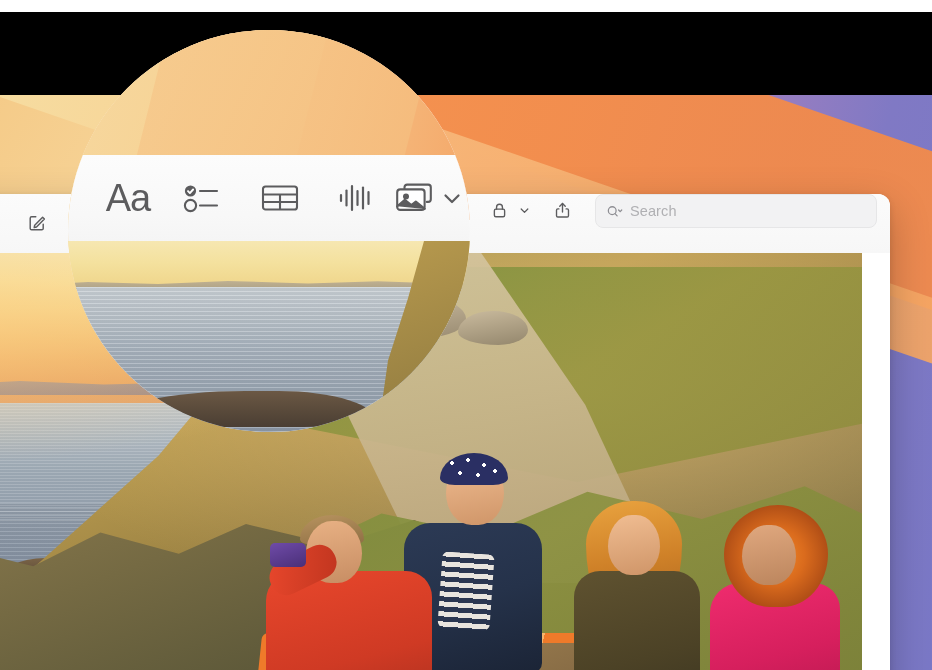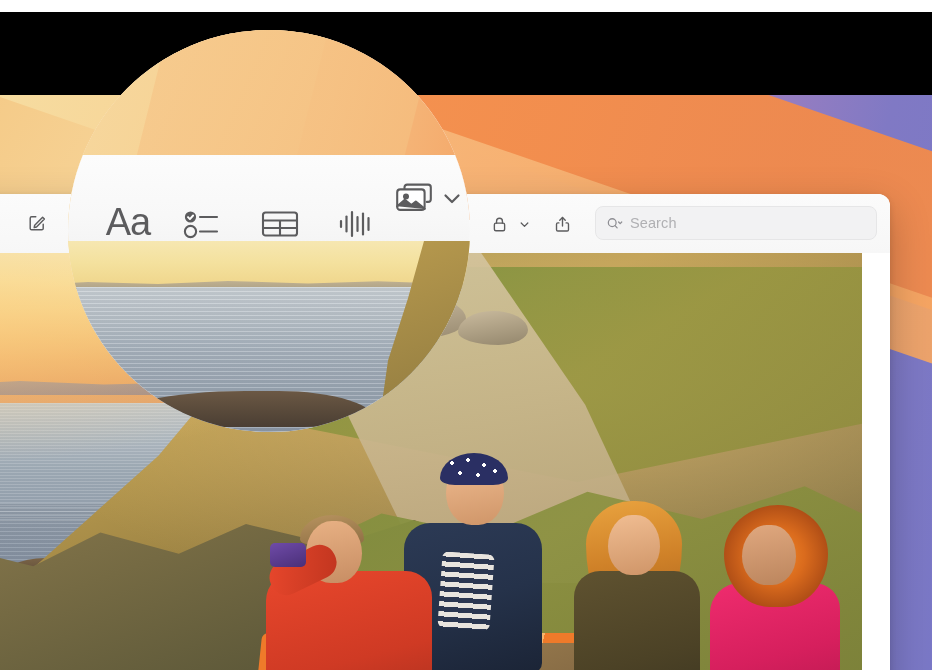--- a/index.html
+++ b/index.html
@@ -144,21 +144,21 @@
     border-radius: 5px;
   }
 
   
   .tb-right {
     position: absolute;
     right: 13px;
     top: 0;
     height: 46px;
     display: flex;
-    align-items: flex-end;
+    align-items: flex-start;
     gap: 0;
   }
   .tb-btn {
     width: 34px;
     height: 32px;
     display: flex;
     align-items: center;
     justify-content: center;
     border-radius: 5px;
   }
@@ -452,21 +452,21 @@
     display: flex;
     align-items: center;
     padding-left: 22px;
     box-sizing: border-box;
     gap: 0;
   }
   .loupe-icon {
     width: 76px;
     height: 86px;
     display: flex;
-    align-items: flex-end;
+    align-items: center;
     justify-content: center;
   }
   .loupe-aa {
     font-family: "Liberation Sans", sans-serif;
     font-size: 38px;
     color: #5c5c5e;
     letter-spacing: -1px;
     line-height: 1;
   }
   .loupe-media-group {

